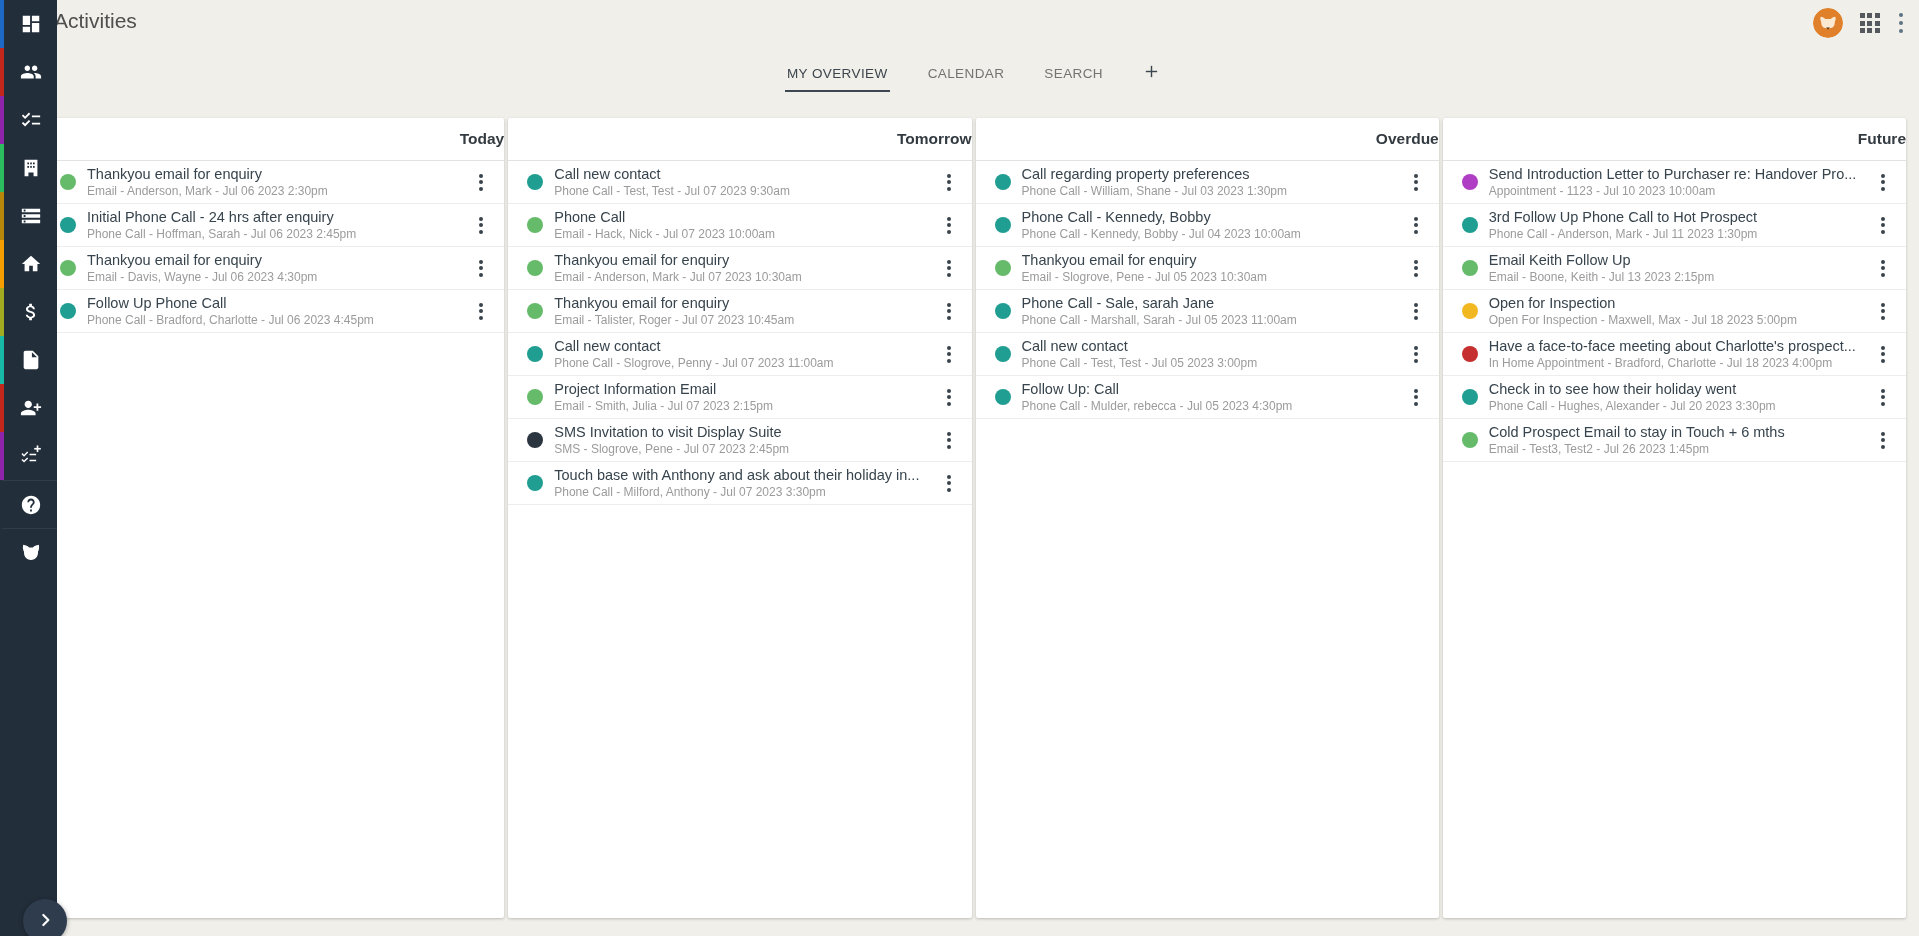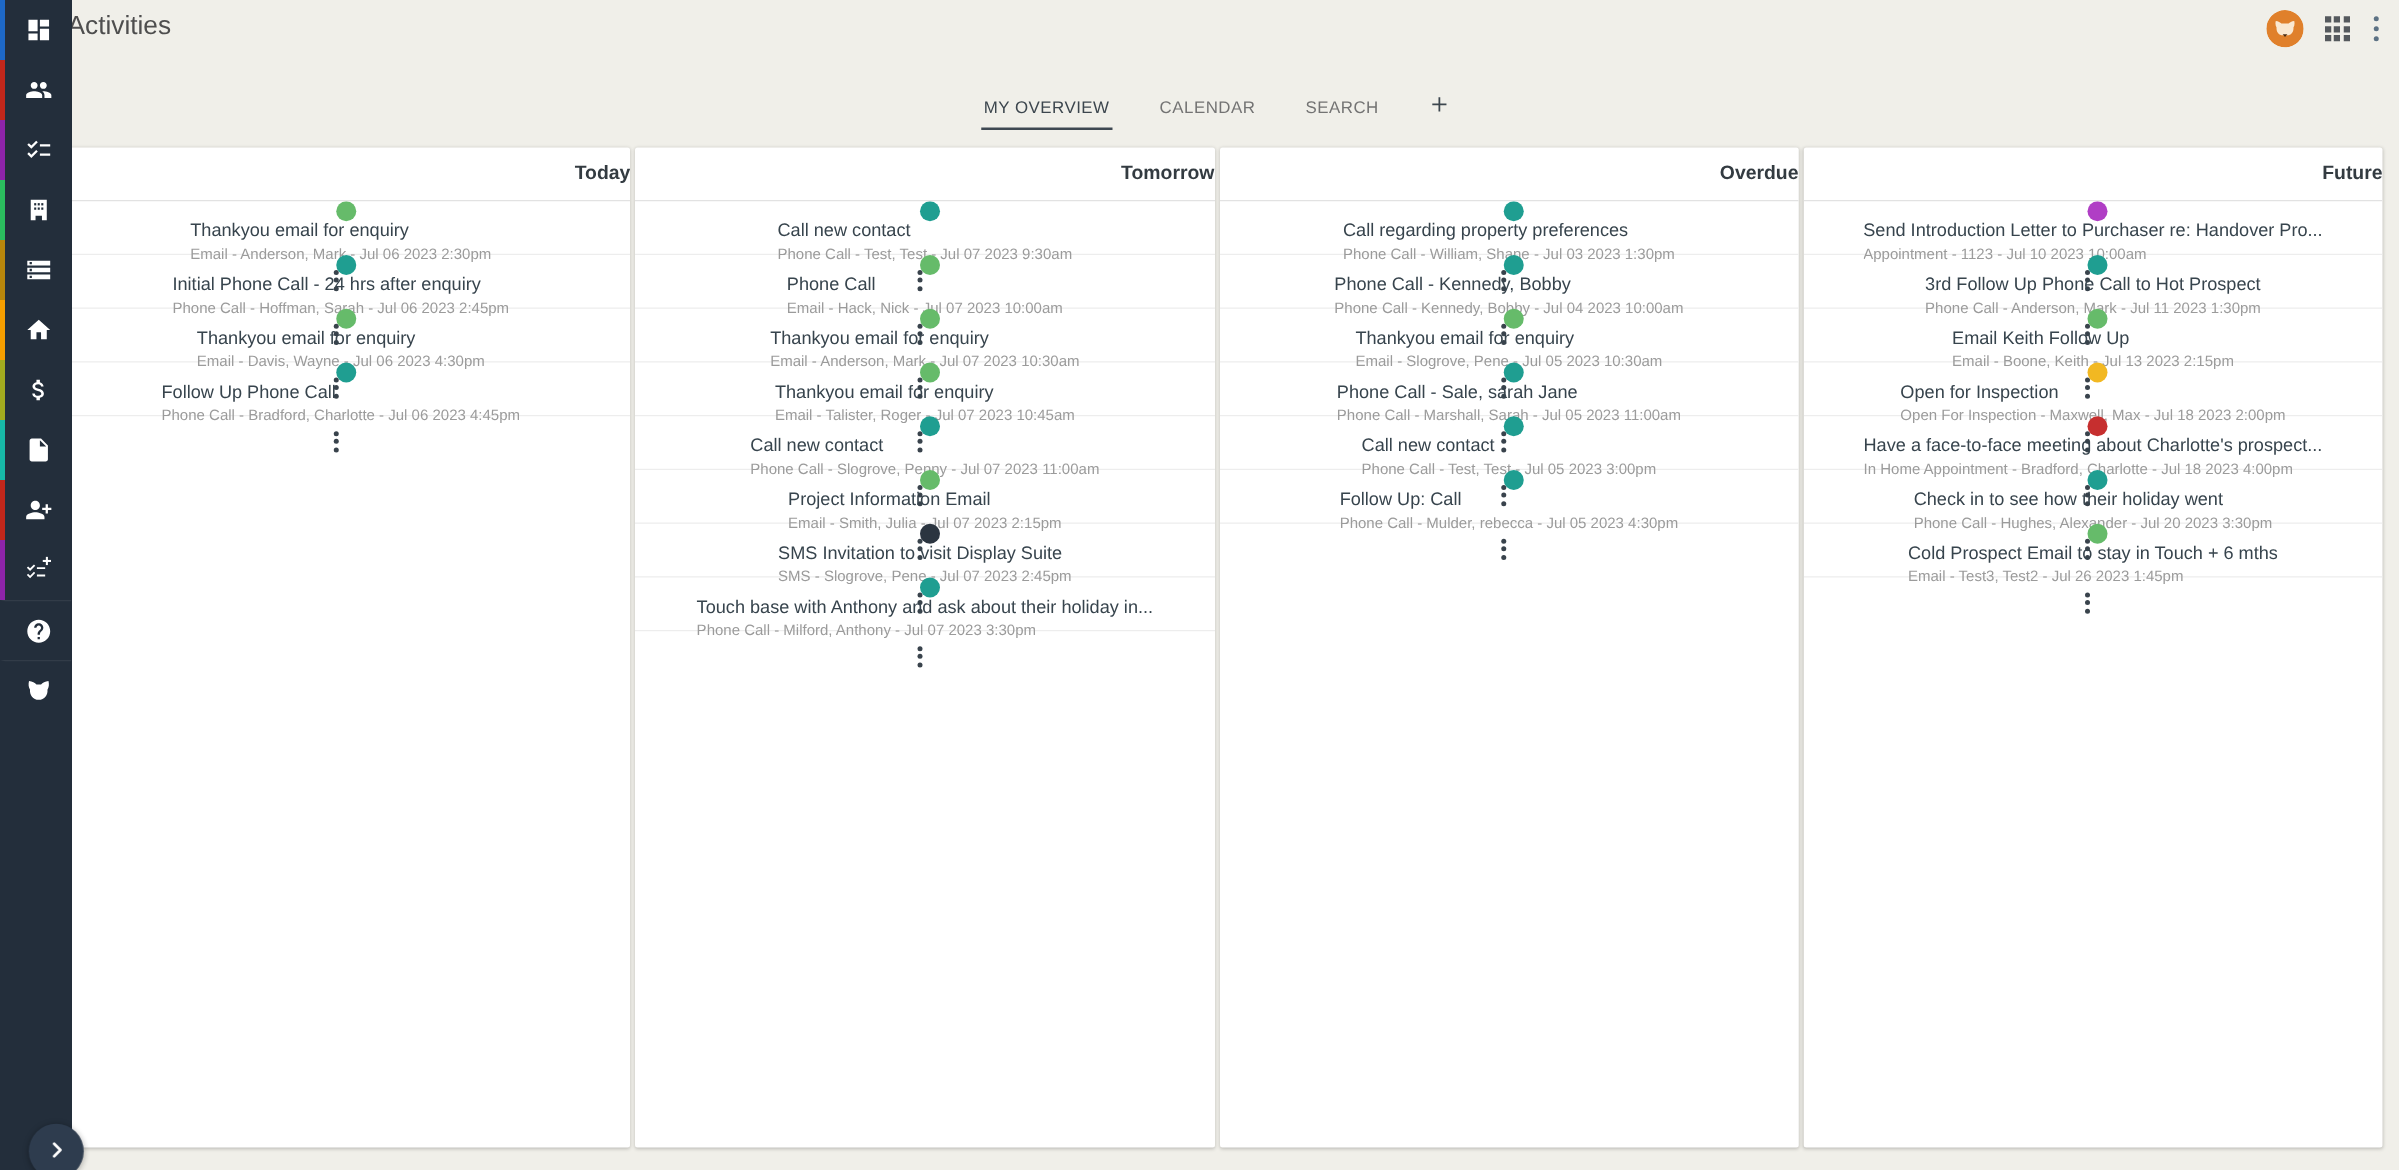--- a/index.html
+++ b/index.html
@@ -24,37 +24,37 @@
   .page-title { position:absolute; left:26px; top:9px; font-size:21px; font-weight:400; color:#4e4e4e; }
   .topbar-right { position:absolute; right:14px; top:8px; display:flex; align-items:center; gap:17px; }
   .avatar { width:30px; height:30px; border-radius:50%; overflow:hidden; display:block; cursor:pointer; }
   .avatar svg { display:block; width:30px; height:30px; }
   .apps-grid { display:grid; grid-template-columns:repeat(3,5px); grid-template-rows:repeat(3,5px);
                gap:2.5px; cursor:pointer; }
   .apps-grid i { background:#55595d; }
   .vdots { display:flex; flex-direction:column; gap:3.5px; cursor:pointer; padding:2px; background:none; border:none; }
   .vdots i { width:4.5px; height:4.5px; border-radius:50%; background:#5d7284; }
 
-  .tabs { position:absolute; left:0; right:0; top:69px; display:flex; justify-content:center;
+  .tabs { position:absolute; left:0; right:0; top:57px; display:flex; justify-content:center;
           align-items:flex-end; gap:36px; }
   .tab { font-size:13.5px; letter-spacing:.4px; color:#737373; padding:6px 2px 9px;
          cursor:pointer; border-bottom:2px solid transparent; background:none; border-top:none;
          border-left:none; border-right:none; }
   .tab.active { color:#3c464e; }
   .add-tab { padding:6px 2px 7px; display:flex; align-items:center; }
 
   
   .board { display:flex; gap:4px; padding:0 13px; height:800px; }
   .column { flex:1; background:#fff; border-radius:2px; box-shadow:0 1px 3px rgba(0,0,0,.22);
             overflow:hidden; display:flex; flex-direction:column; }
   .col-header { border-bottom:1px solid #e2e2e2; }
   .col-header h2 { text-align:right; font-size:15.5px; font-weight:700; color:#333b41; line-height:42px; }
   .col-list { flex:1; overflow:hidden; }
 
-  .row { display:flex; align-items:center; height:43px; border-bottom:1px solid #ededed; cursor:pointer;flex-direction:column; }
+  .row { display:flex; align-items:center; height:43px; border-bottom:1px solid #ededed; cursor:pointer; }
   .dot { width:16px; height:16px; border-radius:50%; margin:0 11px 0 19px; flex:none; background:#ccc; }
   .row-text { flex:1; min-width:0; }
   .row-title { font-size:14.5px; color:#37444d; white-space:nowrap; overflow:hidden; }
   .row-sub { font-size:12px; color:#9b9b9b; white-space:nowrap; overflow:hidden; margin-top:2.5px; }
   .kebab { width:30px; margin-right:8px; flex:none; display:flex; flex-direction:column; align-items:center;
            gap:2.5px; background:none; border:none; cursor:pointer; padding:6px 0; }
   .kebab i { width:4px; height:4px; border-radius:50%; background:#39434c; }
 </style>
 </head>
 <body style="background-color: rgb(240, 239, 233);">
@@ -503,21 +503,21 @@
               <i></i>
               <i></i>
               <i></i>
             </button>
   </div>
 
   <div class="row">
     <span class="dot" style="background-color: rgb(242, 184, 34);"></span>
     <div class="row-text">
       <div class="row-title">Open for Inspection</div>
-      <div class="row-sub">Open For Inspection - Maxwell, Max - Jul 18 2023 2:00pm</div>
+      <div class="row-sub">Open For Inspection - Maxwell, Max - Jul 18 2023 5:00pm</div>
     </div>
     <button class="kebab">
               <i></i>
               <i></i>
               <i></i>
             </button>
   </div>
 
   <div class="row">
     <span class="dot" style="background-color: rgb(198, 47, 47);"></span>

